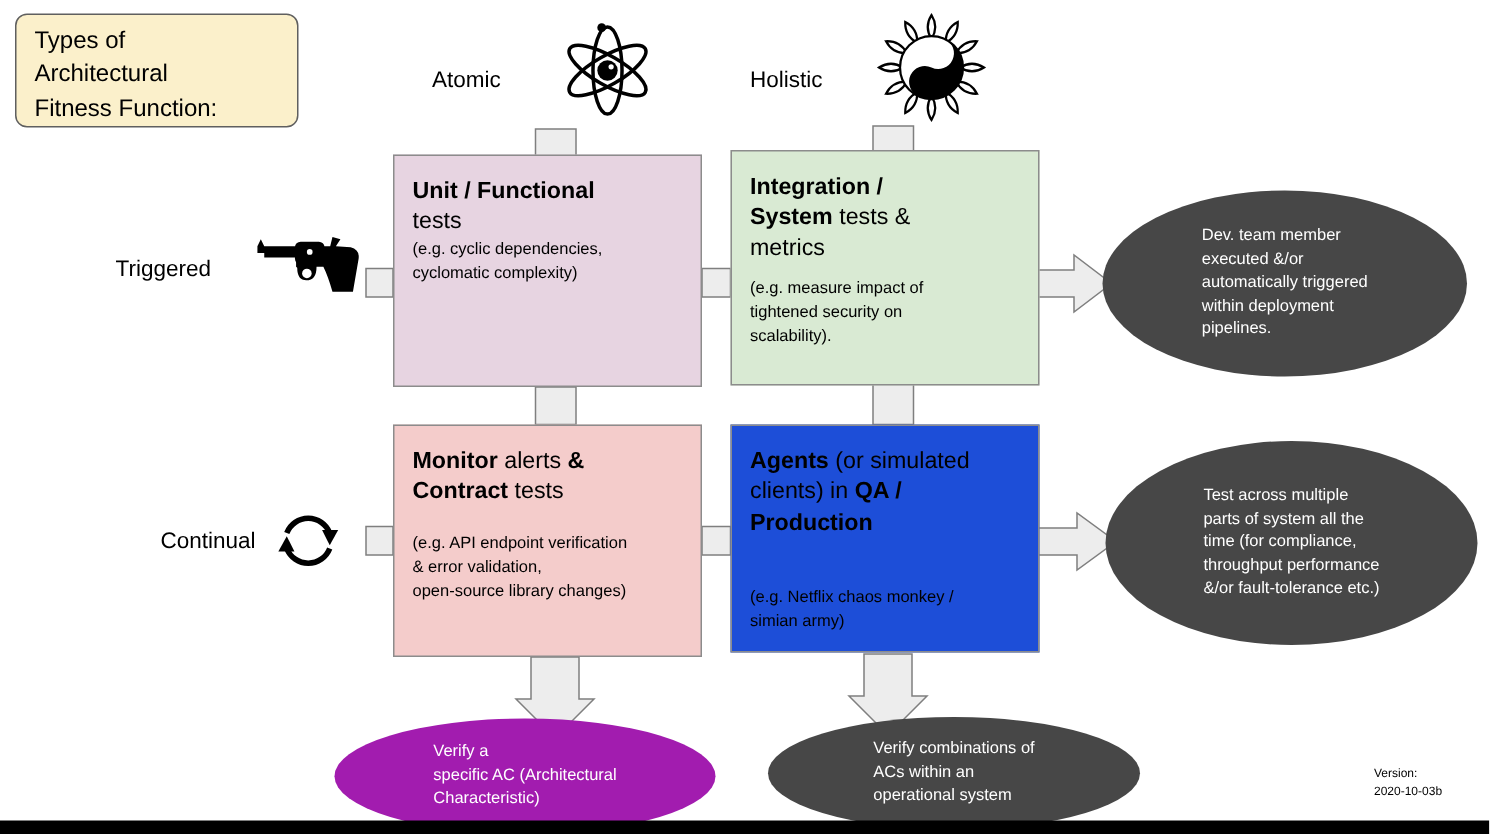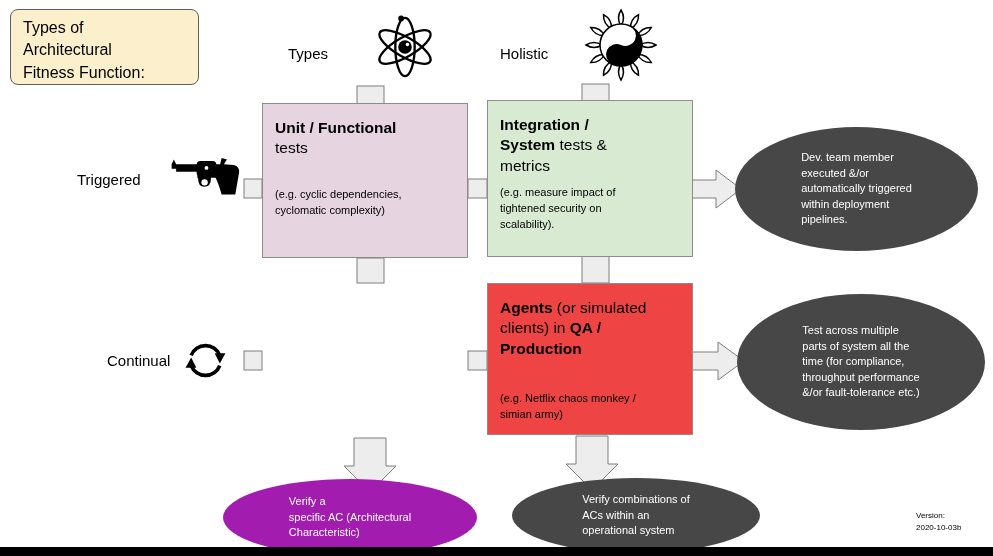--- a/index.html
+++ b/index.html
@@ -10,21 +10,21 @@
   .icon { position:absolute; }
   .title-box {
     position:absolute; left:10px; top:9px; width:189px; height:76px;
     border:1px solid #5f5f5f; border-radius:8px;
     padding:7px 12px; font-size:16px; line-height:1.4; white-space:pre-line;
   }
   .axis-label { position:absolute; font-size:15px; }
   .cell { position:absolute; border:1px solid #8c8c8c; padding:14px 12px; }
   .cell-title { font-size:15.5px; line-height:1.32; white-space:pre-line; }
   .cell-desc { font-size:11px; line-height:1.45; white-space:pre-line; }
-  .gap-lg { margin-top:28px; }
+  .gap-lg { }
   .gap-md { margin-top:16px; }
   .gap-sm { margin-top:9px; }
   .gap-xl { margin-top:32px; }
   .callout {
     position:absolute; border-radius:50%; color:#fff;
     display:flex; align-items:center; justify-content:center;
   }
   .callout-text { font-size:11px; line-height:1.42; white-space:pre-line; text-align:left; }
   .version { position:absolute; left:916px; top:510px; font-size:8px; line-height:1.45; white-space:pre-line; }
   .bottom-bar { position:absolute; left:0; top:547px; width:993px; height:9px; background:#000; }
@@ -50,21 +50,21 @@
       <polygon points="692,352 718,352 718,342 744,361 718,380 718,370 692,370"></polygon>
       <polygon points="354,438 386,438 386,466 396,466 370,492 344,466 354,466"></polygon>
       <polygon points="576,436 608,436 608,464 618,464 592,490 566,464 576,464"></polygon>
     </g>
   </svg>
 
   <div class="title-box" style="background-color: rgb(251, 240, 203);">Types of
 Architectural
 Fitness Function:</div>
 
-  <div class="axis-label" style="left:288px; top:45px;">Types</div>
+  <div class="axis-label" style="left:288px; top:45px;">Atomic</div>
 
   <span class="icon" style="left:374px; top:14px;">
     <svg viewBox="-32 -34 64 68" width="62" height="66">
       <g fill="none" stroke="#000" stroke-width="2.4">
         <ellipse rx="10" ry="30"></ellipse>
         <ellipse rx="10" ry="30" transform="rotate(60)"></ellipse>
         <ellipse rx="10" ry="30" transform="rotate(120)"></ellipse>
       </g>
       <circle r="7" fill="#000"></circle>
       <circle cx="2.5" cy="-2.5" r="1.8" fill="#fff"></circle>
@@ -130,22 +130,29 @@
 
   <div class="cell" style="left: 487px; top: 100px; width: 206px; height: 157px; background-color: rgb(217, 234, 211);">
     <div class="cell-title"><span style="font-weight: bold;">Integration /
 System</span><span> tests &amp;
 metrics</span></div>
     <div class="cell-desc gap-sm">(e.g. measure impact of
 tightened security on
 scalability).</div>
   </div>
 
+  <div class="cell" style="left: 262px; top: 283px; width: 206px; height: 155px; background-color: rgb(244, 204, 203);">
+    <div class="cell-title"><span style="font-weight: bold;">Monitor</span><span> alerts </span><span style="font-weight: bold;">&amp;
+Contract</span><span> tests</span></div>
+    <div class="cell-desc gap-md">(e.g. API endpoint verification
+&amp; error validation,
+open-source library changes)</div>
+  </div>
 
-  <div class="cell" style="left: 487px; top: 283px; width: 206px; height: 152px; background-color: #ef4444;">
+  <div class="cell" style="left: 487px; top: 283px; width: 206px; height: 152px; background-color: #1d4ed8;">
     <div class="cell-title"><span style="font-weight: bold;">Agents</span><span> (or simulated
 clients) in </span><span style="font-weight: bold;">QA /
 Production</span></div>
     <div class="cell-desc gap-xl">(e.g. Netflix chaos monkey /
 simian army)</div>
   </div>
 
   <div class="callout" style="left: 735px; top: 127px; width: 243px; height: 124px; background-color: rgb(71, 71, 71);">
     <div class="callout-text">Dev. team member
 executed &amp;/or

